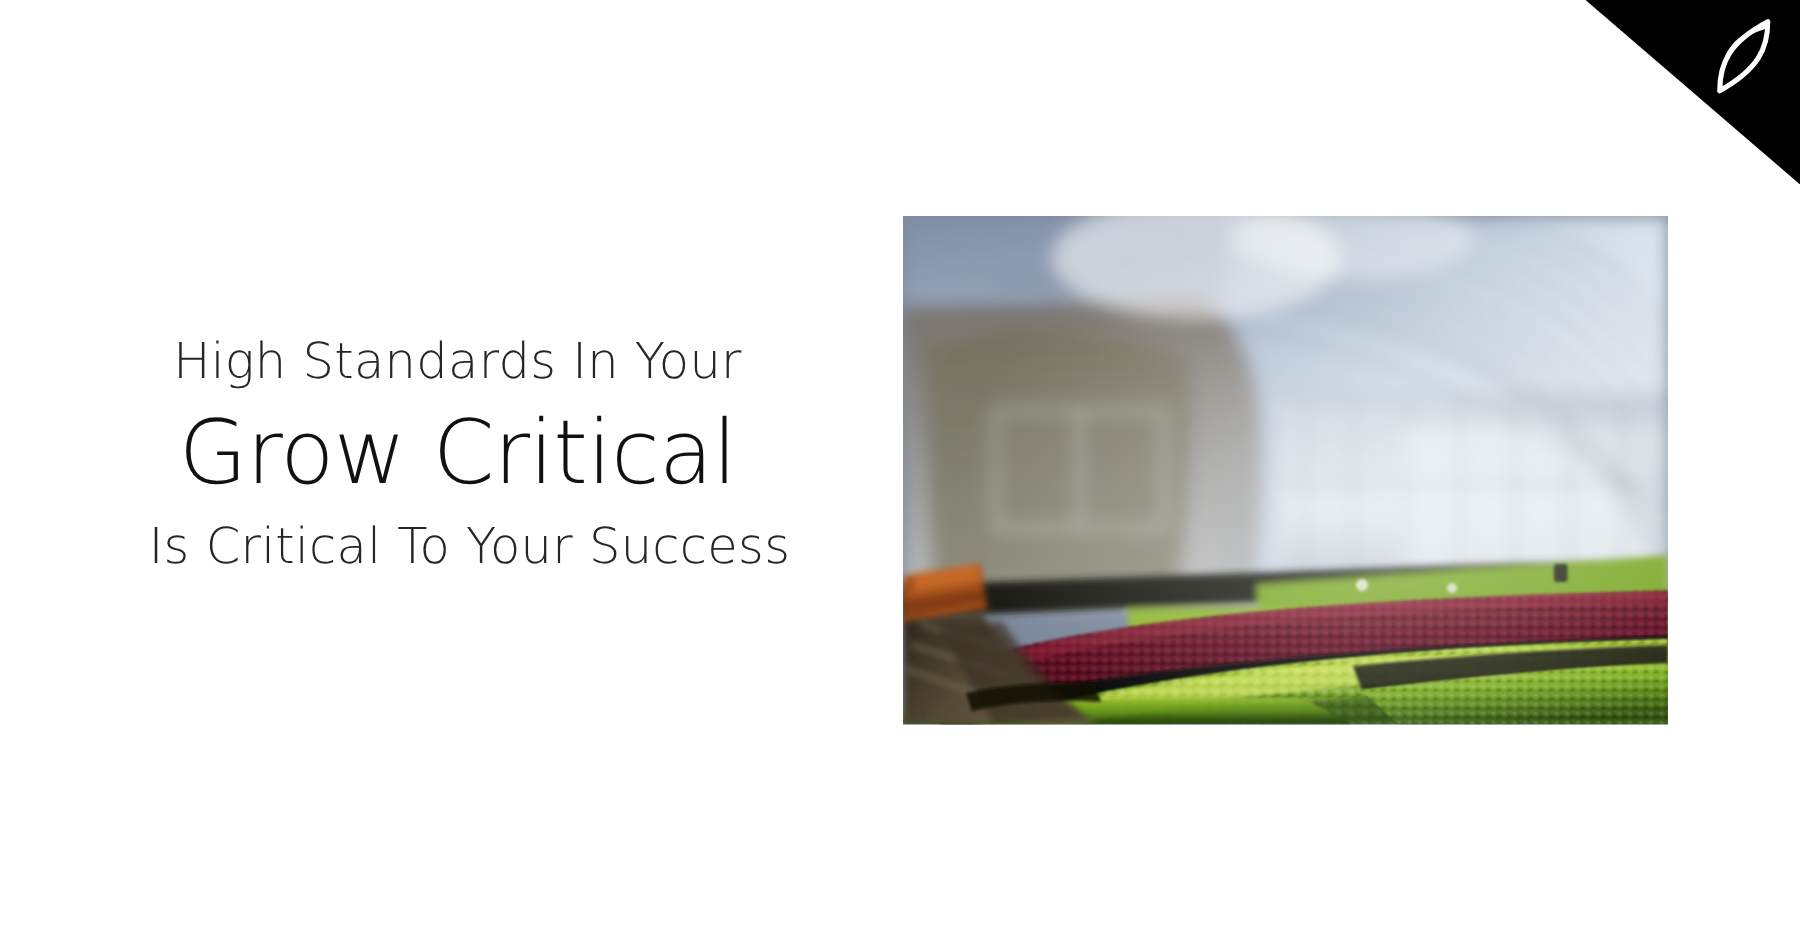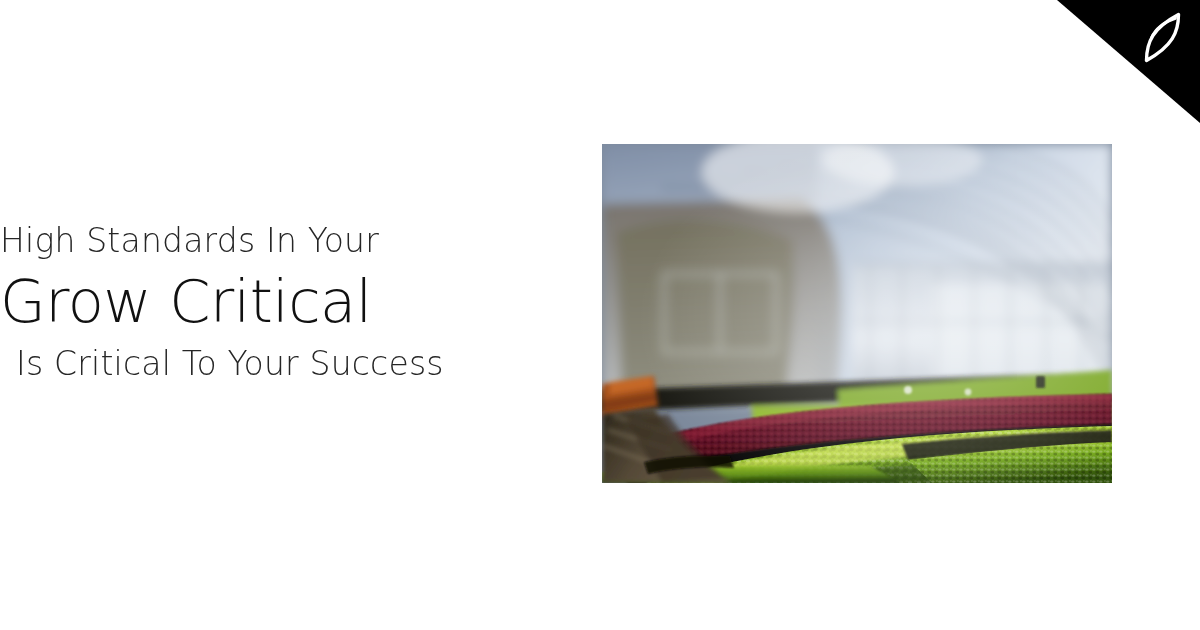--- a/index.html
+++ b/index.html
@@ -34,21 +34,21 @@
     width:54px; height:60px;
     z-index:6;
   }
   .brand-logo svg{ display:block; width:100%; height:100%; }
 
   
   .headline{
     position:absolute;
     left:0; top:218px;
     width:610px;
-    text-align:left;
+    text-align:center;
     z-index:2;
   }
   .headline .line{
     display:block;
     color:#1a1a1a;
     font-weight:300;
     letter-spacing:.2px;
     white-space:nowrap;
   }
   .headline .eyebrow{

